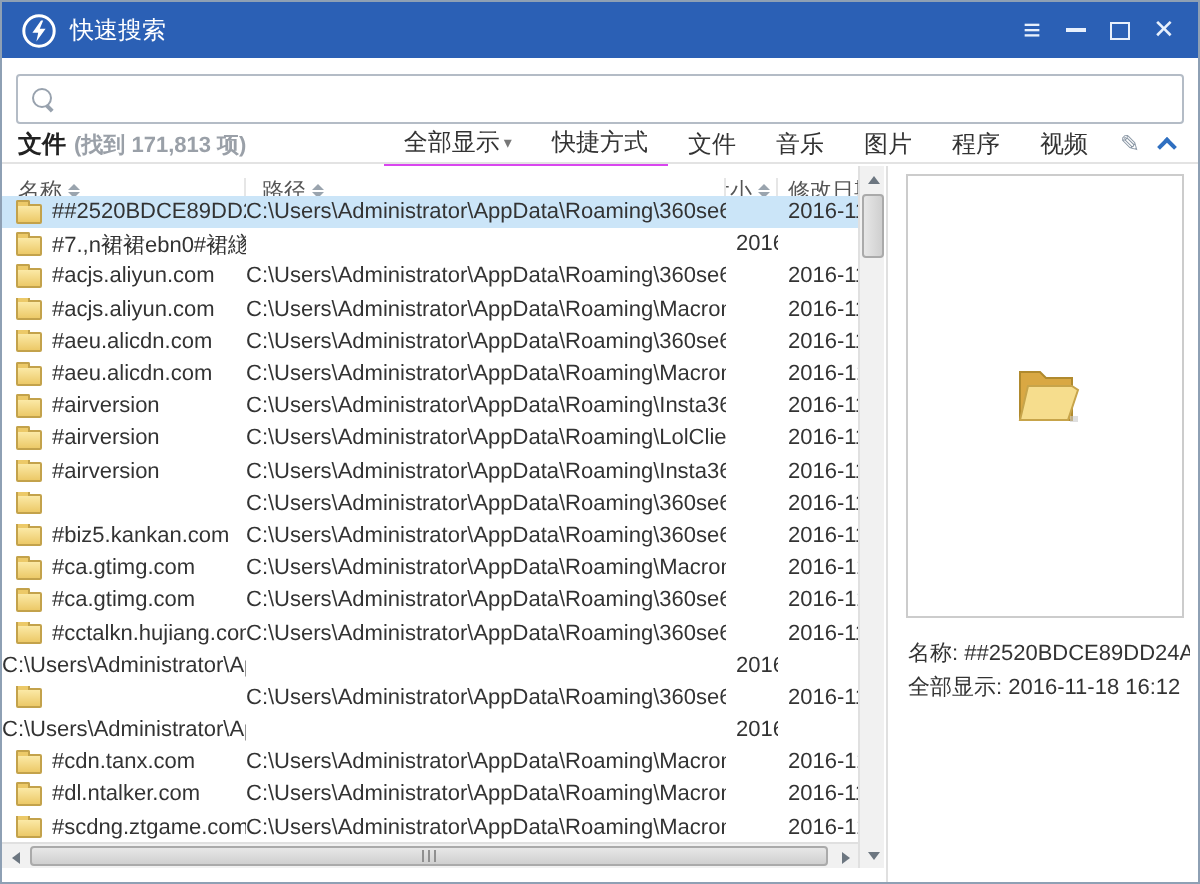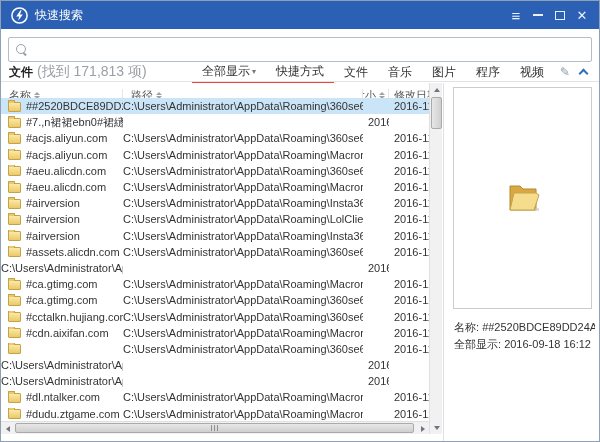--- a/index.html
+++ b/index.html
@@ -21,24 +21,24 @@
   .search-area { position:absolute; top:30px; left:0; right:0; height:34px; background:#fff; }
   .search-box { position:absolute; left:7px; right:7px; top:6px; height:25px; border:1px solid #b4bcc6; border-radius:2px; background:#fff; display:flex; align-items:center; }
   .search-glass { position:relative; width:12px; height:12px; margin-left:7px; }
   .search-glass::before { content:""; position:absolute; left:0; top:0; width:8px; height:8px; border:1.6px solid #98a2ae; border-radius:50%; }
   .search-glass::after { content:""; position:absolute; left:8px; top:8px; width:4px; height:1.6px; background:#98a2ae; transform:rotate(45deg); transform-origin:0 0; }
   .search-input { flex:1; border:none; outline:none; height:21px; margin:0 6px; font-size:12px; color:#333; }
 
   
   .tabrow { position:absolute; top:63px; left:0; right:0; height:18px; display:flex; align-items:center; font-size:12px; border-bottom:1px solid #e3e3e3; padding-bottom:1px; }
   .results-label { margin-left:8px; color:#222; font-weight:bold; font-size:12px; }
-  .results-count { color:#9aa0a8; font-weight:normal; font-size:14px; margin-left:4px; }
+  .results-count { color:#9aa0a8; font-weight:bold; font-size:11px; margin-left:4px; }
   .tabrow-spacer { flex:1; }
   .tab { color:#333; margin:0 10px; white-space:nowrap; cursor:default; }
-  .tab-underline-group { display:flex; align-items:center; border-bottom:2px solid #ef4444; margin-bottom:-3px; padding-bottom:2px; }
+  .tab-underline-group { display:flex; align-items:center; border-bottom:2px solid #d946ef; margin-bottom:-3px; padding-bottom:2px; }
   .dropdown-icon { display:inline-block; font-size:8px; color:#777; margin-left:2px; vertical-align:1px; }
   .edit-icon { color:#8a97a5; font-size:12px; margin:0 4px 0 6px; }
   .chevron-up { width:7px; height:7px; border-left:2px solid #2f6fc0; border-top:2px solid #2f6fc0; transform:rotate(45deg); margin:3px 12px 0 6px; }
 
   
   .main { position:absolute; top:82px; left:0; right:0; bottom:0; background:#fff; }
   .list { position:absolute; left:0; top:0; width:442px; bottom:0; }
 
   .list-header { position:absolute; top:0; left:0; width:428px; height:25px; display:grid; grid-template-columns:122px 240px 26px 40px; align-items:center; font-size:11px; color:#555; border-bottom:1px solid #dcdcdc; background:#fff; }
   .hcell { padding-left:8px; display:flex; align-items:center; overflow:hidden; white-space:nowrap; border-right:1px solid #e6e6e6; height:13px; }
@@ -232,27 +232,30 @@
               <span class="folder-icon"></span>
               <span class="name-text">#airversion</span>
             </div>
             <div class="cell path">C:\Users\Administrator\AppData\Roaming\Insta360...</div>
             <div class="cell size"></div>
             <div class="cell mod">2016-11</div>
           </div>
           <div class="row">
             <div class="cell name">
               <span class="folder-icon"></span>
-              <span class="name-text">#assets.alicdn.com</span>
-            </div>
-            <div class="cell path">C:\Users\Administrator\AppData\Roaming\360se6\...</div>
-            <div class="cell size"></div>
-            <div class="cell mod">2016-11</div>
-          </div>
-          <div class="row">
+            </div>
+            <div class="cell path">C:\Users\Administrator\AppData\Roaming\360se6\...</div>
+            <div class="cell size"></div>
+            <div class="cell mod">2016-11</div>
+          </div>
+          <div class="row">
+            <div class="cell name">
+              <span class="folder-icon"></span>
+              <span class="name-text">#biz5.kankan.com</span>
+            </div>
             <div class="cell path">C:\Users\Administrator\AppData\Roaming\360se6\...</div>
             <div class="cell size"></div>
             <div class="cell mod">2016-11</div>
           </div>
           <div class="row">
             <div class="cell name">
               <span class="folder-icon"></span>
               <span class="name-text">#ca.gtimg.com</span>
             </div>
             <div class="cell path">C:\Users\Administrator\AppData\Roaming\Macrome...</div>
@@ -271,59 +274,59 @@
           <div class="row">
             <div class="cell name">
               <span class="folder-icon"></span>
               <span class="name-text">#cctalkn.hujiang.com</span>
             </div>
             <div class="cell path">C:\Users\Administrator\AppData\Roaming\360se6\...</div>
             <div class="cell size"></div>
             <div class="cell mod">2016-11</div>
           </div>
           <div class="row">
-            <div class="cell name">
-              <span class="folder-icon"></span>
-              <span class="name-text">#cdn.aixifan.com</span>
-            </div>
-            <div class="cell path">C:\Users\Administrator\AppData\Roaming\Macrome...</div>
-            <div class="cell size"></div>
-            <div class="cell mod">2016-11</div>
-          </div>
-          <div class="row">
-            <div class="cell name">
-              <span class="folder-icon"></span>
-            </div>
-            <div class="cell path">C:\Users\Administrator\AppData\Roaming\360se6\...</div>
-            <div class="cell size"></div>
-            <div class="cell mod">2016-11</div>
-          </div>
-          <div class="row">
-            <div class="cell path">C:\Users\Administrator\AppData\Roaming\Macrome...</div>
-            <div class="cell size"></div>
-            <div class="cell mod">2016-12</div>
-          </div>
-          <div class="row">
+            <div class="cell path">C:\Users\Administrator\AppData\Roaming\Macrome...</div>
+            <div class="cell size"></div>
+            <div class="cell mod">2016-11</div>
+          </div>
+          <div class="row">
+            <div class="cell name">
+              <span class="folder-icon"></span>
+            </div>
+            <div class="cell path">C:\Users\Administrator\AppData\Roaming\360se6\...</div>
+            <div class="cell size"></div>
+            <div class="cell mod">2016-11</div>
+          </div>
+          <div class="row">
+            <div class="cell path">C:\Users\Administrator\AppData\Roaming\Macrome...</div>
+            <div class="cell size"></div>
+            <div class="cell mod">2016-12</div>
+          </div>
+          <div class="row">
+            <div class="cell name">
+              <span class="folder-icon"></span>
+              <span class="name-text">#cdn.tanx.com</span>
+            </div>
             <div class="cell path">C:\Users\Administrator\AppData\Roaming\Macrome...</div>
             <div class="cell size"></div>
             <div class="cell mod">2016-12</div>
           </div>
           <div class="row">
             <div class="cell name">
               <span class="folder-icon"></span>
               <span class="name-text">#dl.ntalker.com</span>
             </div>
             <div class="cell path">C:\Users\Administrator\AppData\Roaming\Macrome...</div>
             <div class="cell size"></div>
             <div class="cell mod">2016-11</div>
           </div>
           <div class="row">
             <div class="cell name">
               <span class="folder-icon"></span>
-              <span class="name-text">#dudu.ztgame.com</span>
+              <span class="name-text">#scdng.ztgame.com</span>
             </div>
             <div class="cell path">C:\Users\Administrator\AppData\Roaming\Macrome...</div>
             <div class="cell size"></div>
             <div class="cell mod">2016-12</div>
           </div>
           <div class="row">
             <div class="cell name">
               <span class="folder-icon"></span>
               <span class="name-text">#flo2.qf.56.itc.cn</span>
             </div>
@@ -364,19 +367,19 @@
           <rect x="33" y="29" width="4" height="3" fill="#c9c9c9" opacity="0.6"></rect>
         </svg>
       </div>
       <div class="details">
         <div class="detail-line">
           <span>名称:</span>
           <span>##2520BDCE89DD24A1</span>
         </div>
         <div class="detail-line">
           <span>全部显示:</span>
-          <span>2016-09-18 16:12</span>
+          <span>2016-11-18 16:12</span>
         </div>
       </div>
     </div>
 
   </div>
 </div>
 
 </body></html>

